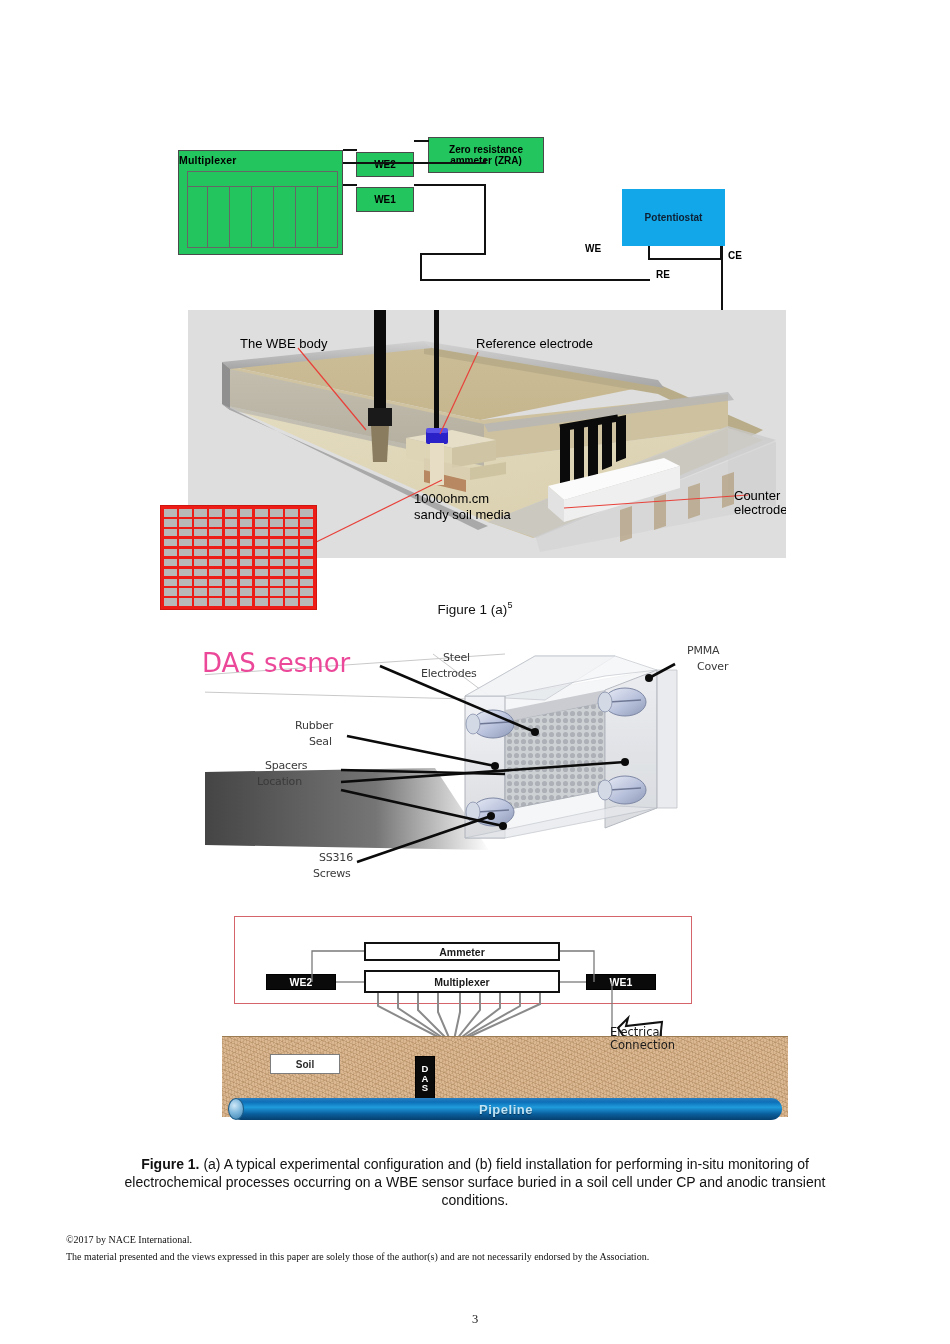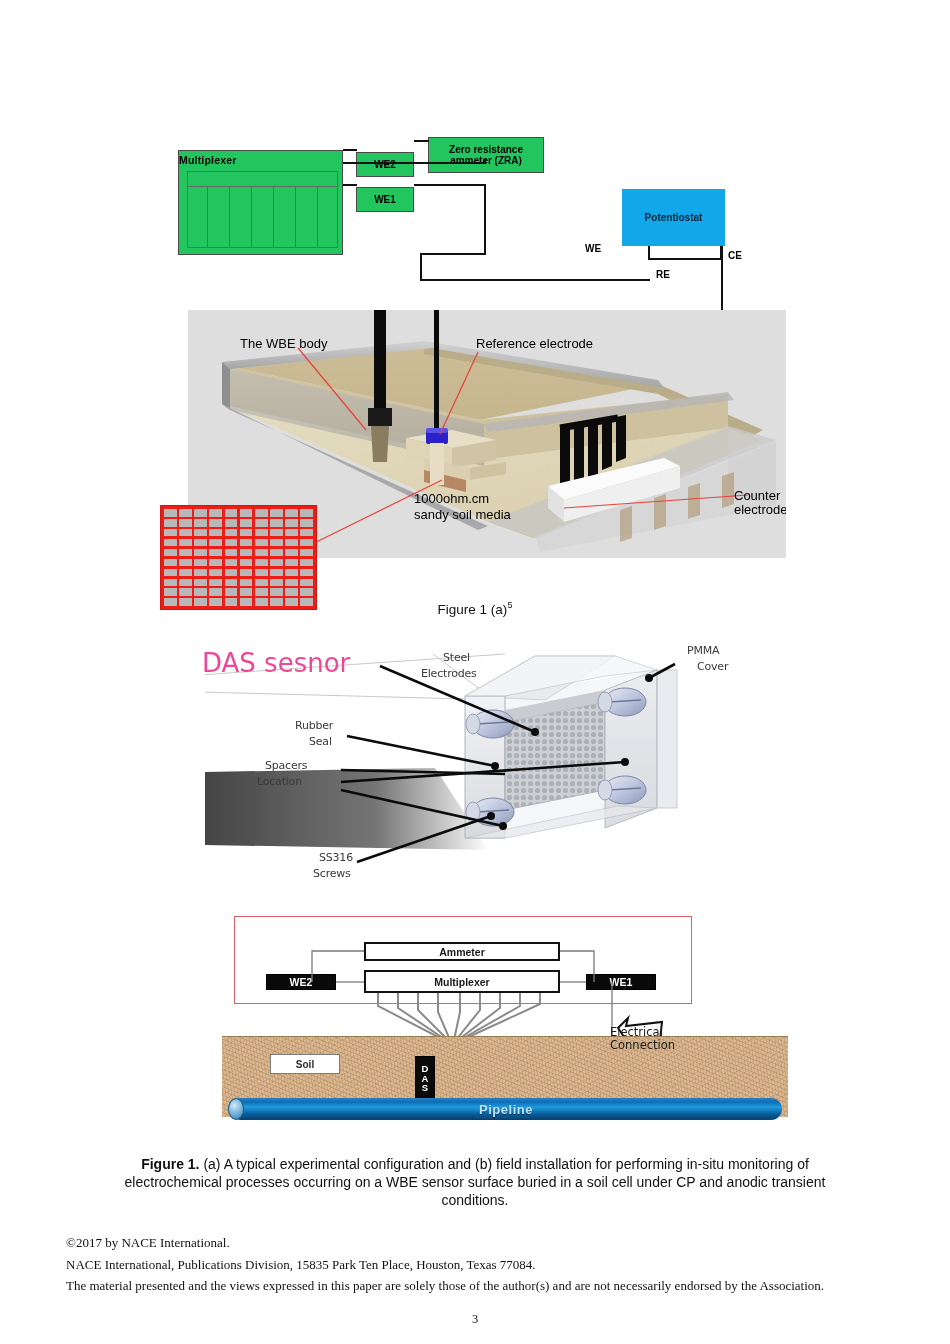--- a/index.html
+++ b/index.html
@@ -82,21 +82,21 @@
   #pipeCap{position:absolute;left:6px;top:190px;width:16px;height:22px;border-radius:50%;
            background:radial-gradient(circle at 38% 33%,#cfe8f7 0%,#7fb8dd 45%,#3a7fae 100%);border:1px solid #1c5a86;box-sizing:border-box;}
   #elecConn{position:absolute;left:388px;top:118px;font-size:11.5px;color:#1a1a1a;line-height:1.12;
             font-family:"DejaVu Sans",sans-serif;}
 
   
   #capMain{position:absolute;left:95px;top:1155px;width:760px;text-align:center;font-size:14px;line-height:1.30;color:#111;}
   #capMain b{font-weight:bold;}
 
   
-  #footer{position:absolute;left:66px;top:1232px;width:820px;font-family:"Liberation Serif",serif;font-size:13px;line-height:1.67;color:#111;}
+  #footer{position:absolute;left:66px;top:1232px;width:820px;font-family:"Liberation Serif",serif;font-size:10px;line-height:1.67;color:#111;}
   #pageNum{position:absolute;left:0;top:1312px;width:950px;text-align:center;
            font-family:"Liberation Serif",serif;font-size:12.5px;color:#111;}
 </style>
 </head>
 <body>
 
 <div class="page">
 
   <div id="figA">
 
@@ -491,18 +491,17 @@
     </div>
   </div>
 
 
   <div id="capMain">
     <b>Figure 1.</b><span> (a) A typical experimental configuration and (b) field installation for performing in-situ monitoring of electrochemical processes occurring on a WBE sensor surface buried in a soil cell under CP and anodic transient conditions.</span>
   </div>
 
   <div id="footer">
     <div>©2017 by NACE International.</div>
-    <div>NACE International, Publications Division, 15835 Park Ten Place, Houston, Texas 77084.</div>
     <div>The material presented and the views expressed in this paper are solely those of the author(s) and are not necessarily endorsed by the Association.</div>
   </div>
   <div id="pageNum">3</div>
 
 </div>
 
 </body></html>

